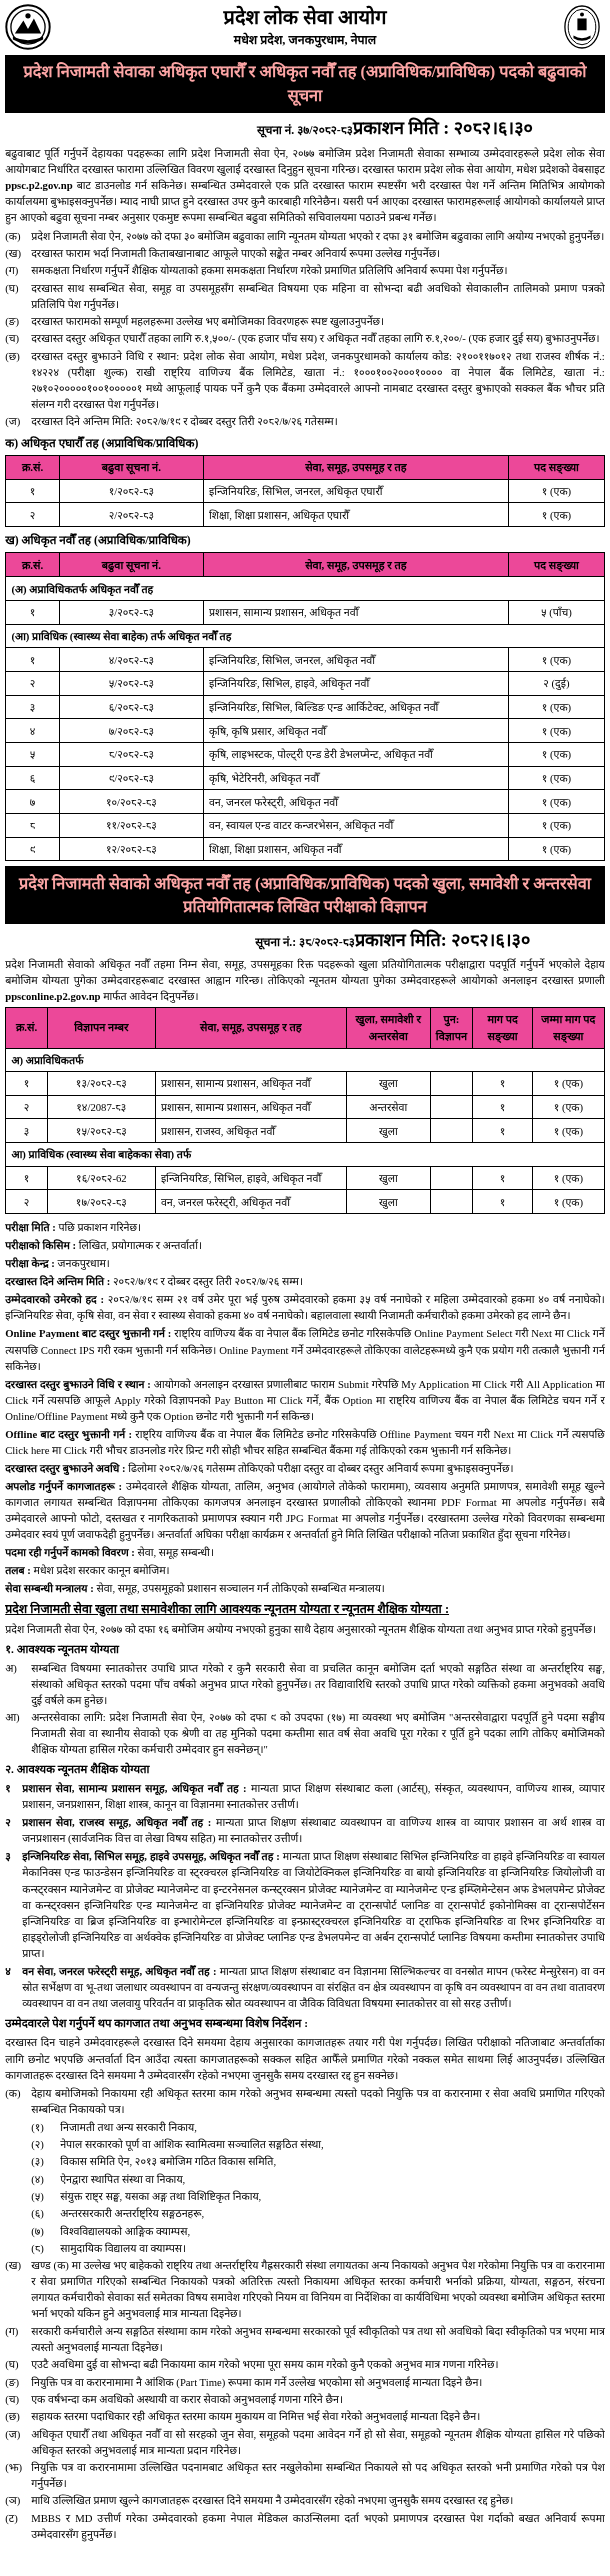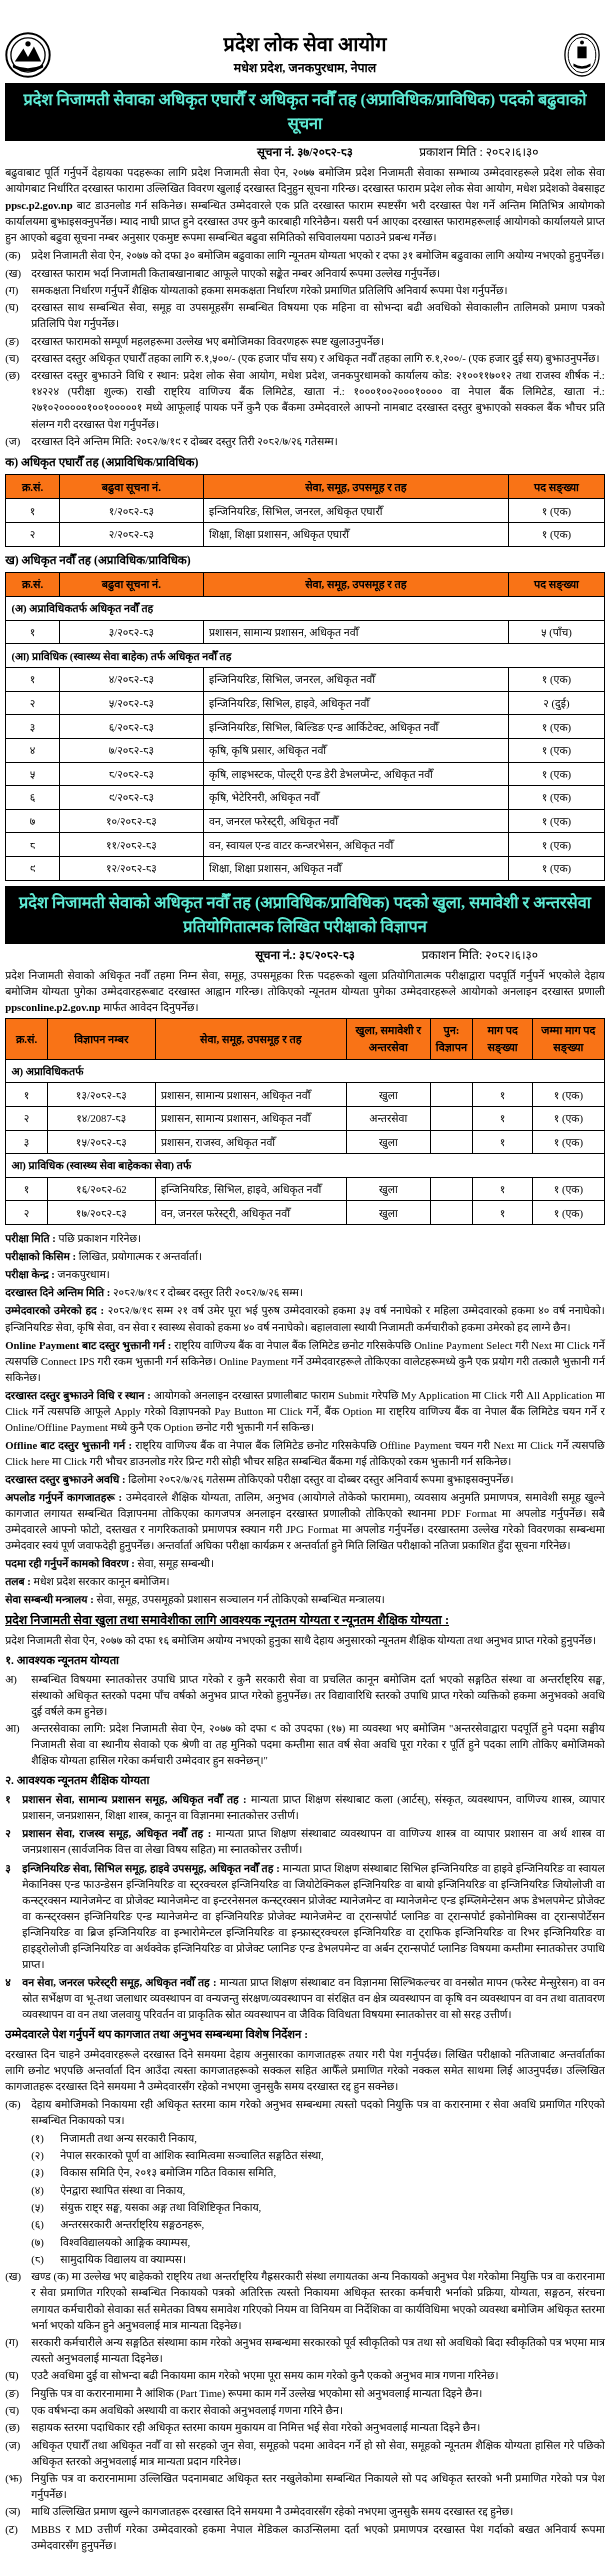--- a/index.html
+++ b/index.html
@@ -8,35 +8,35 @@
   body {
     width: 610px;
     color:#000;
     font-family: "Liberation Serif", "DejaVu Serif", serif;
     font-size: 10.7px;
     line-height: 1.5;
   }
   .page { padding: 3.9px 5.2px 15.6px 5.2px; }
 
   
-  .hdr { display:flex; align-items:flex-start; justify-content:space-between;margin-top:28px; }
+  .hdr { display:flex; align-items:flex-end; justify-content:space-between; }
   .hdr-center { flex:1; text-align:center; }
   .org-name { font-size:20px; font-weight:bold; line-height:1.15; margin-top:1.3px; }
   .org-addr { font-size:12.4px; font-weight:bold; margin-top:2.6px; }
   .logo { width:46px; height:46px; flex:0 0 auto; }
   .logo svg { width:100%; height:100%; }
 
   .banner {
-    background:#000; color:#5eead4; text-align:center;
+    background:#000; color:#fca5a5; text-align:center;
     font-size:16.3px; font-weight:bold; line-height:1.45;
     padding:5.2px 6.5px; margin:5.2px 0 2.6px 0;
   }
   .notice-line { display:grid; grid-template-columns:1fr auto 1fr; align-items:baseline; margin:1.3px 0 2.6px 0; }
   .notice-no { font-weight:bold; font-size:11.7px; text-align:center; grid-column:2; }
-  .pub-date { font-weight:normal; font-size:12px; text-align:center; grid-column:3; }
+  .pub-date { font-weight:bold; font-size:18px; text-align:left; grid-column:3; }
 
   p.body-text { margin:2.6px 0; text-align:justify; }
   .inline-strong { font-weight:bold; }
 
   .sec-heading { font-weight:bold; font-size:11.4px; margin:3.9px 0 1.3px 0; }
   .sec-heading.underline { text-decoration:underline; font-size:12.4px; }
 
   
   .lbl-list { margin:0; }
   .lbl-item { display:flex; margin:1.3px 0; }
@@ -45,21 +45,21 @@
   .sub-list .lbl-item { padding-left:26px; }
   .sub-list .lbl-item .lbl { flex:0 0 29px; }
 
   
   .kv-item { margin:2px 0; text-align:justify; }
   .kv-item .k { font-weight:bold; }
 
   
   table { width:100%; border-collapse:collapse; margin:2.6px 0 5.2px 0; }
   th, td { border:1.3px solid #000; padding:3.3px 5.2px; vertical-align:middle; }
-  th { background:#f97316; font-weight:bold; text-align:center; font-size:11px; }
+  th { background:#ec4899; font-weight:bold; text-align:center; font-size:11px; }
   td { text-align:center; }
   td.svc { text-align:left; }
   tr.section-row td { text-align:left; font-weight:bold; }
   .tbl-heading { font-weight:bold; font-size:11.7px; margin:5.2px 0 0 0; }
 
   .edu-item { display:flex; margin:2px 0; }
   .edu-item .lbl { flex:0 0 17px; font-weight:bold; }
   .edu-item .txt { flex:1; text-align:justify; }
   .edu-item .ttl { font-weight:bold; }
 </style>

